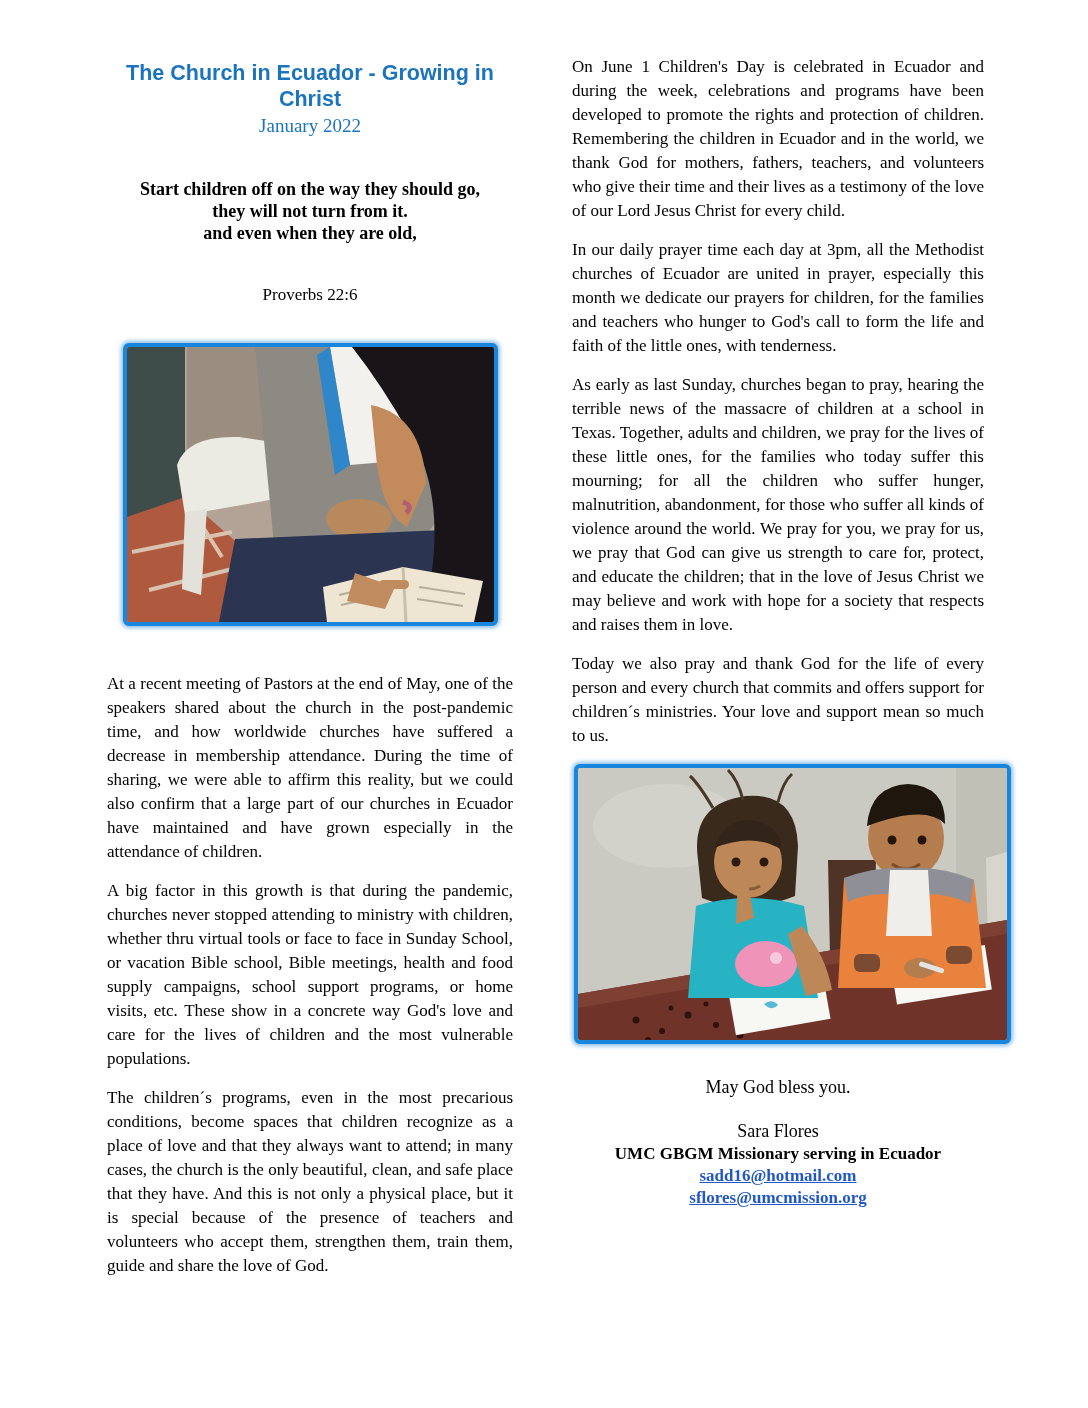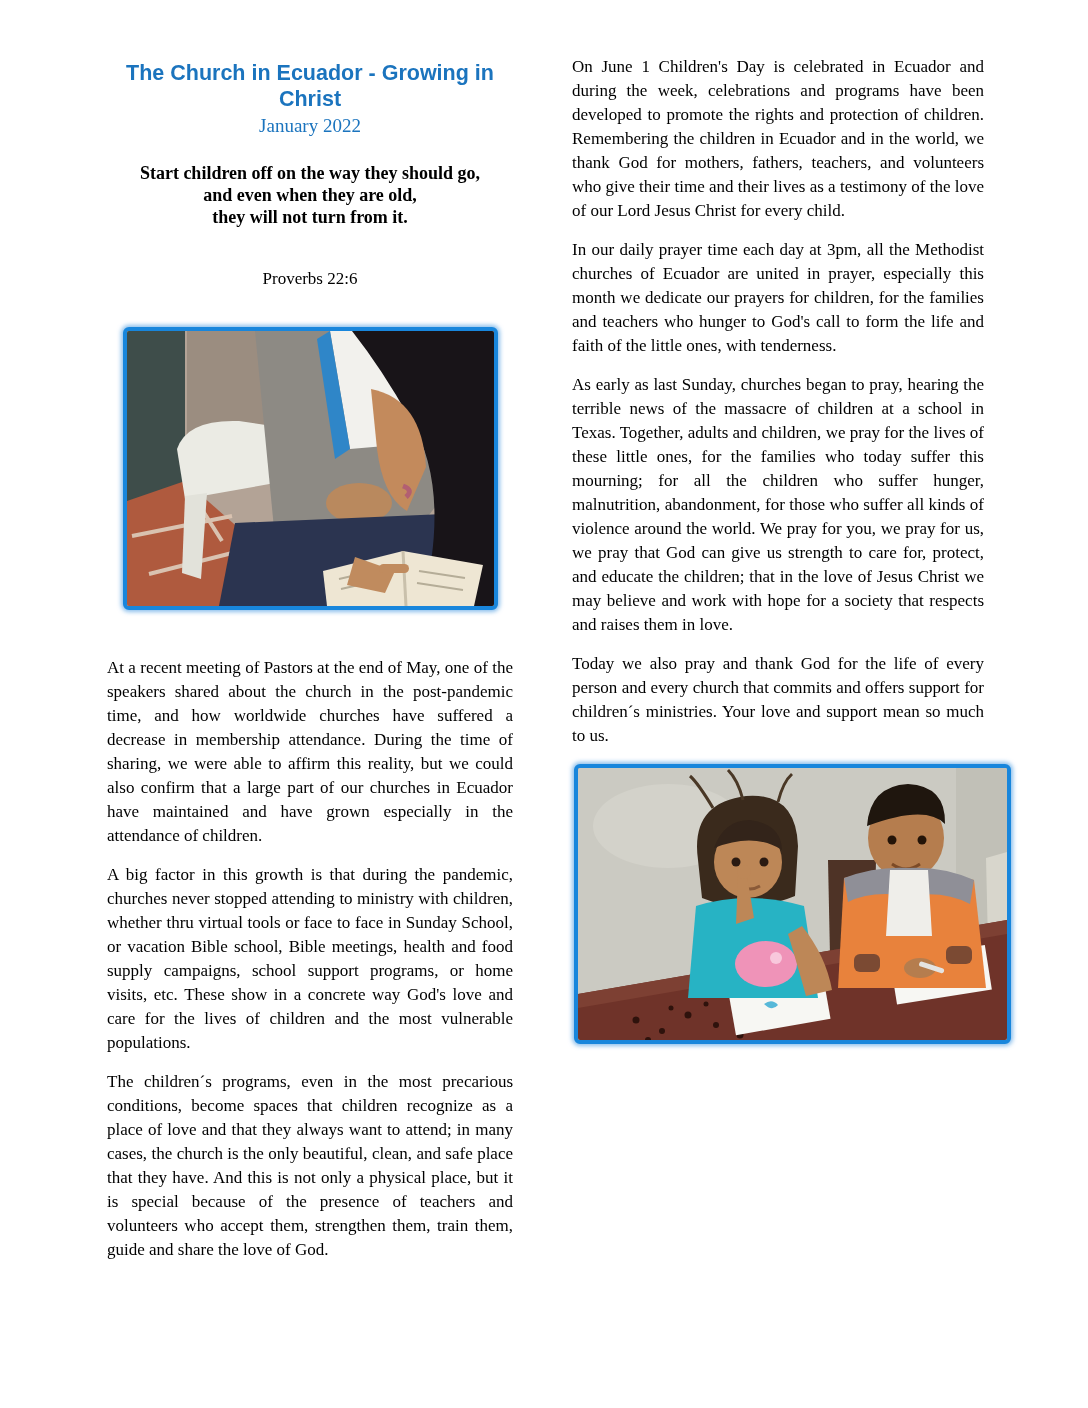--- a/index.html
+++ b/index.html
@@ -17,21 +17,21 @@
 
   .doc-title{
     font-family:"Liberation Sans", sans-serif;
     font-weight:bold;font-size:21.5px;line-height:26px;
     color:#1b74be;text-align:center;
   }
   .doc-date{
     font-size:19px;line-height:24px;color:#1b74be;
     text-align:center;margin-top:2px;
   }
-  .quote{margin-top:24px;text-align:center;font-weight:bold;font-size:18px;line-height:22px;}
+  .quote{margin-top:40px;text-align:center;font-weight:bold;font-size:18px;line-height:22px;}
   .quote-ref{margin-top:40px;text-align:center;font-size:17px;line-height:22px;}
 
   .photo-frame{
     border:4px solid #1886dc;border-radius:6px;
     box-shadow:0 0 4px 2px rgba(100,170,230,.75);
     overflow:hidden;background:#b3a396;
     font-size:0;line-height:0;
   }
   .photo1{width:367px;margin:37px auto 0 auto;height:275px;}
   .photo2{width:429px;margin:16px 0 0 2px;height:272px;}
@@ -56,22 +56,22 @@
 <body>
 
 <div class="page">
 
   <div class="col left-col">
     <div class="doc-title">The Church in Ecuador - Growing in Christ</div>
     <div class="doc-date">January 2022</div>
 
     <div class="quote">
       <div>Start children off on the way they should go,</div>
+      <div>they will not turn from it.</div>
       <div>and even when they are old,</div>
-      <div>they will not turn from it.</div>
     </div>
     <div class="quote-ref">Proverbs 22:6</div>
 
     <div class="photo-frame photo1">
       <svg viewBox="0 0 367 275" preserveAspectRatio="none">
         <rect width="367" height="275" fill="#b3a396"></rect>
         <path d="M60 0 L160 0 L150 130 L60 160 Z" fill="#9b8d80"></path>
         <rect x="0" y="0" width="58" height="175" fill="#3e4d4a"></rect>
         <path d="M0 170 L58 150 L155 235 L125 275 L0 275 Z" fill="#af5a3e"></path>
         <path d="M5 205 L105 185 M22 243 L125 217 M60 155 L95 210" stroke="#d9c2b0" stroke-width="4" fill="none"></path>
@@ -149,15 +149,22 @@
         <path d="M266 110 Q298 98 330 100 L330 128 Q294 122 270 134 Z" fill="#8f8f97"></path>
         <path d="M396 112 Q364 98 330 100 L330 128 Q366 122 392 136 Z" fill="#8f8f97"></path>
         <path d="M312 102 L350 102 L354 168 L308 168 Z" fill="#efeeea"></path>
         <rect x="276" y="186" width="26" height="18" rx="6" fill="#7b4a33"></rect>
         <rect x="368" y="178" width="26" height="18" rx="6" fill="#7b4a33"></rect>
         <ellipse cx="342" cy="200" rx="16" ry="10" fill="#b57d4e"></ellipse>
         <rect x="342" y="193" width="26" height="5" rx="2.5" fill="#e4e4e2" transform="rotate(18 342 193)"></rect>
       </svg>
     </div>
 
+    <div class="closing">
+      <div class="blessing">May God bless you.</div>
+      <div class="sign-name">Sara Flores</div>
+      <div class="sign-role">UMC GBGM Missionary serving in Ecuador</div>
+      <a class="email-link">sadd16@hotmail.com</a>
+      <a class="email-link">sflores@umcmission.org</a>
+    </div>
   </div>
 
 </div>
 
 </body></html>

